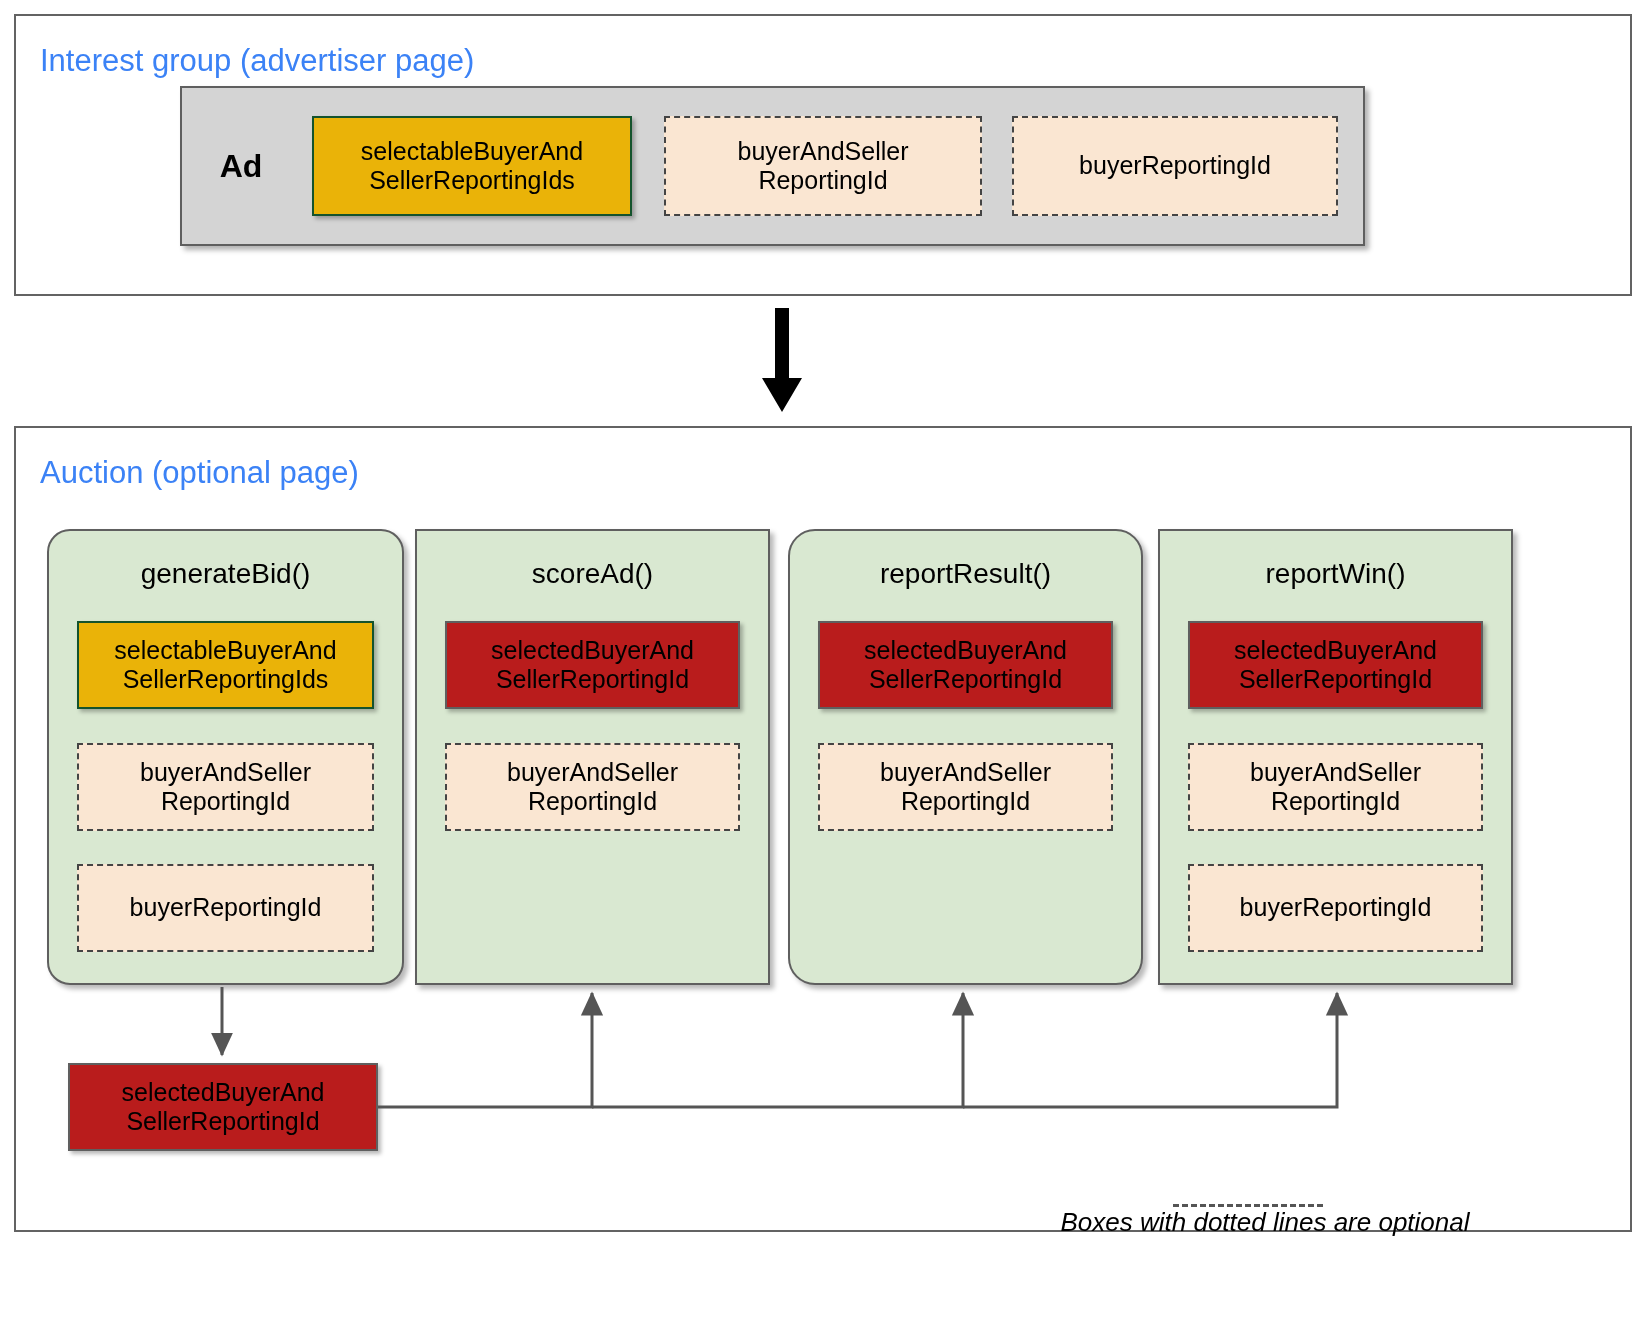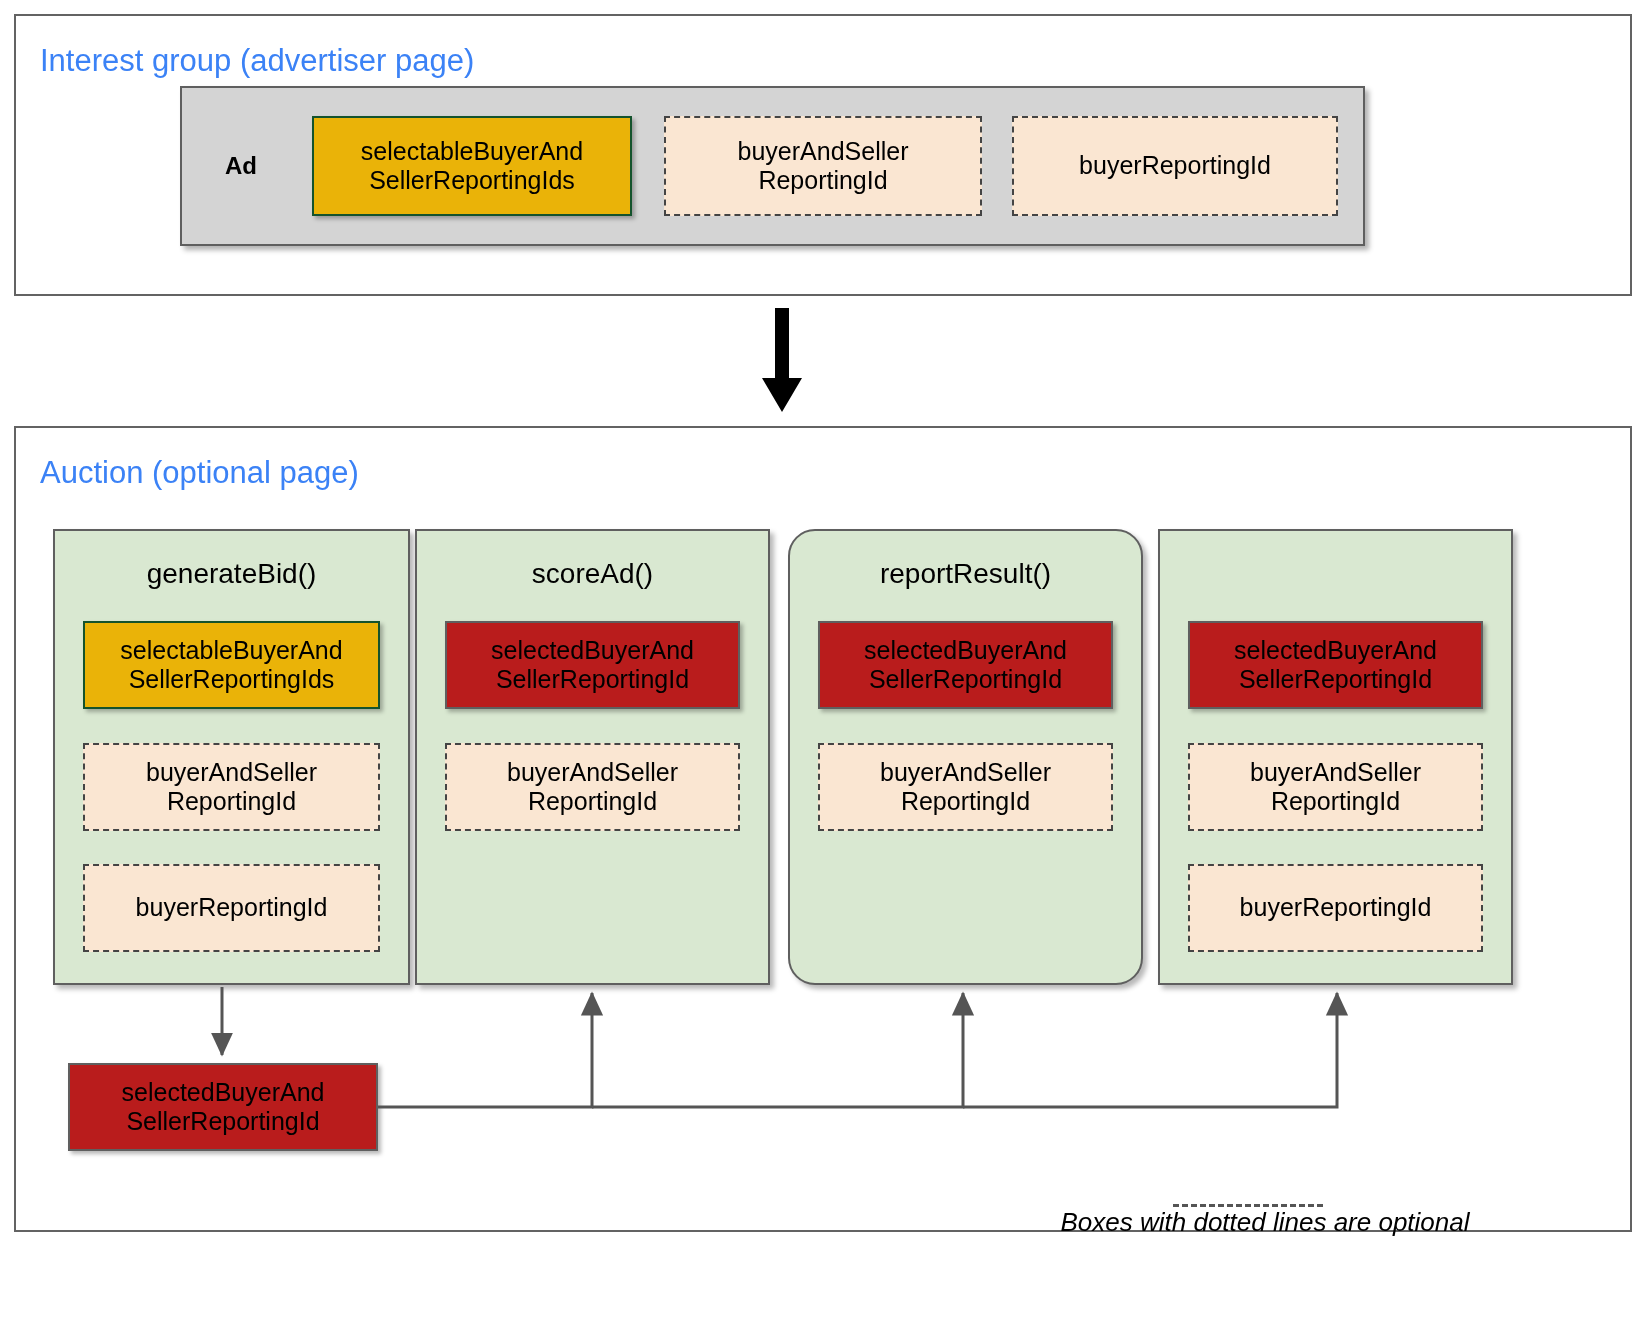--- a/index.html
+++ b/index.html
@@ -54,21 +54,21 @@
     box-sizing: border-box;
     background: #d4d4d4;
     border: 2px solid #5f5f5f;
     box-shadow: 4px 4px 5px rgba(0,0,0,0.30);
     display: flex;
     align-items: center;
   }
   #ad-label {
     width: 118px;
     text-align: center;
-    font-size: 24px;
+    font-size: 32px;
     font-weight: bold;
     flex: 0 0 auto;
   }
 
   
   .chip {
     box-sizing: border-box;
     display: flex;
     align-items: center;
     justify-content: center;
@@ -110,21 +110,21 @@
   
   .column {
     position: absolute;
     box-sizing: border-box;
     background: #d9e8d1;
     border: 2px solid #5f5f5f;
     box-shadow: 4px 4px 5px rgba(0,0,0,0.28);
     top: 529px;
     height: 456px;
   }
-  #col-0 { left: 53px;   width: 357px; }
+  #col-0 { left: 47px;   width: 357px; border-radius: 23px; }
   #col-1 { left: 415px;  width: 355px; }
   #col-2 { left: 788px;  width: 355px; border-radius: 27px; }
   #col-3 { left: 1158px; width: 355px; }
 
   .column-title {
     position: absolute;
     left: 0; right: 0;
     top: 26px;
     text-align: center;
     font-size: 28px;
@@ -231,20 +231,21 @@
 
   <div class="column" id="col-2">
     <div class="column-title">reportResult()</div>
     <div class="chip solid-dark col-chip row0">selectedBuyerAnd
 SellerReportingId</div>
     <div class="chip dashed col-chip row1">buyerAndSeller
 ReportingId</div>
   </div>
 
   <div class="column" id="col-3">
+    <div class="column-title">reportWin()</div>
     <div class="chip solid-dark col-chip row0">selectedBuyerAnd
 SellerReportingId</div>
     <div class="chip dashed col-chip row1">buyerAndSeller
 ReportingId</div>
     <div class="chip dashed col-chip row2">buyerReportingId</div>
   </div>
 
   <div class="chip solid-dark" id="selected-node">selectedBuyerAnd
 SellerReportingId</div>
 

